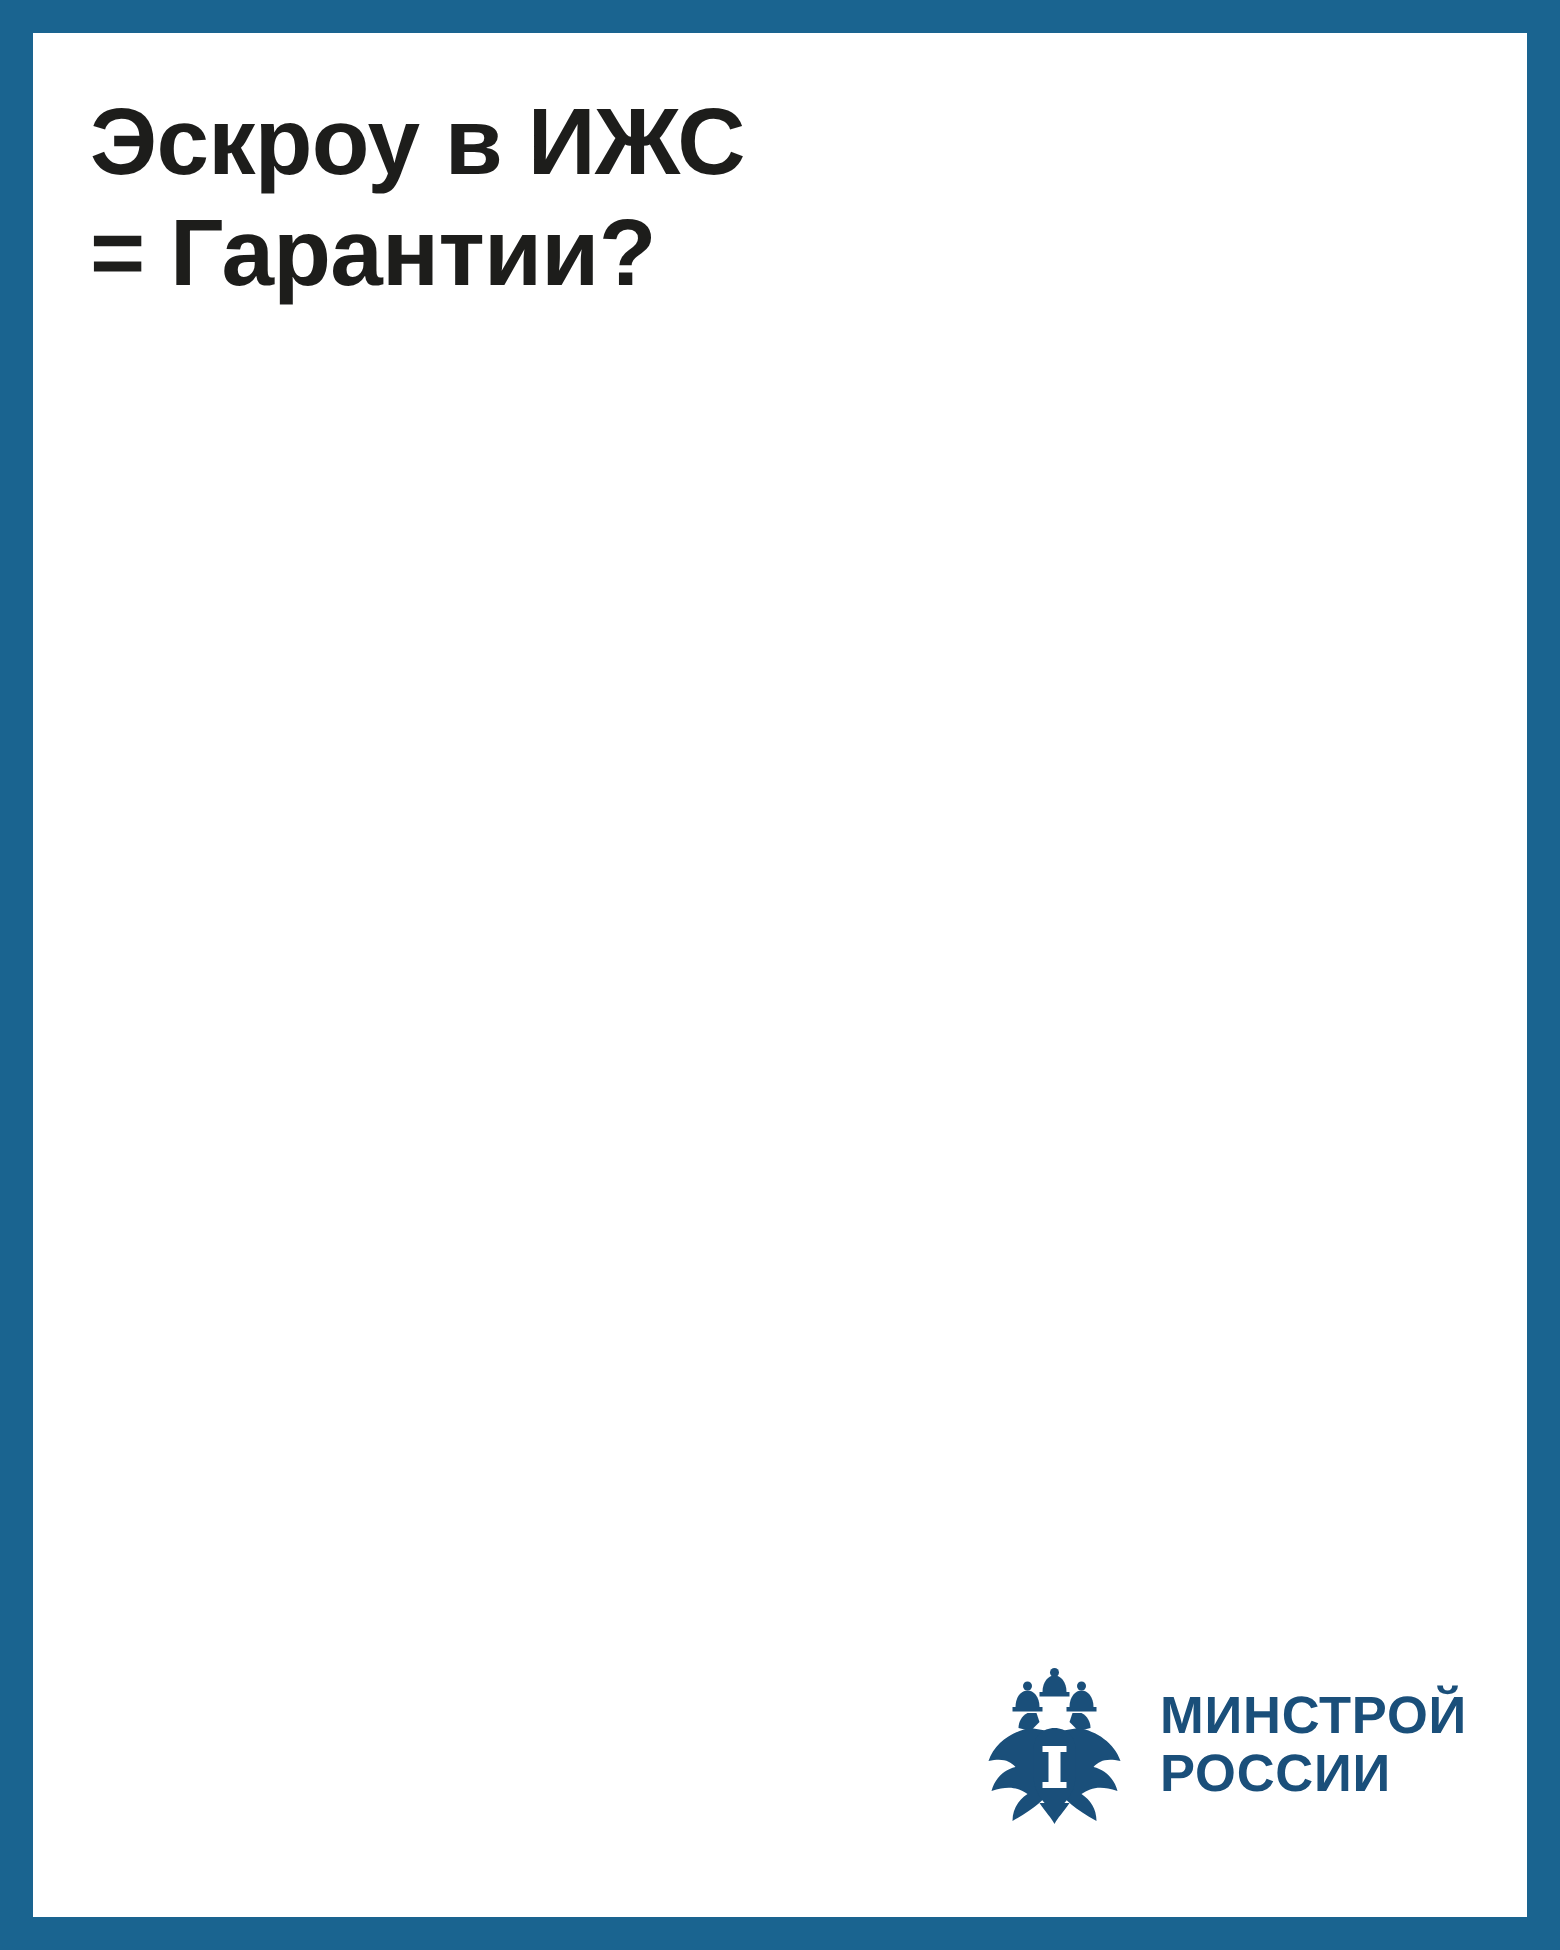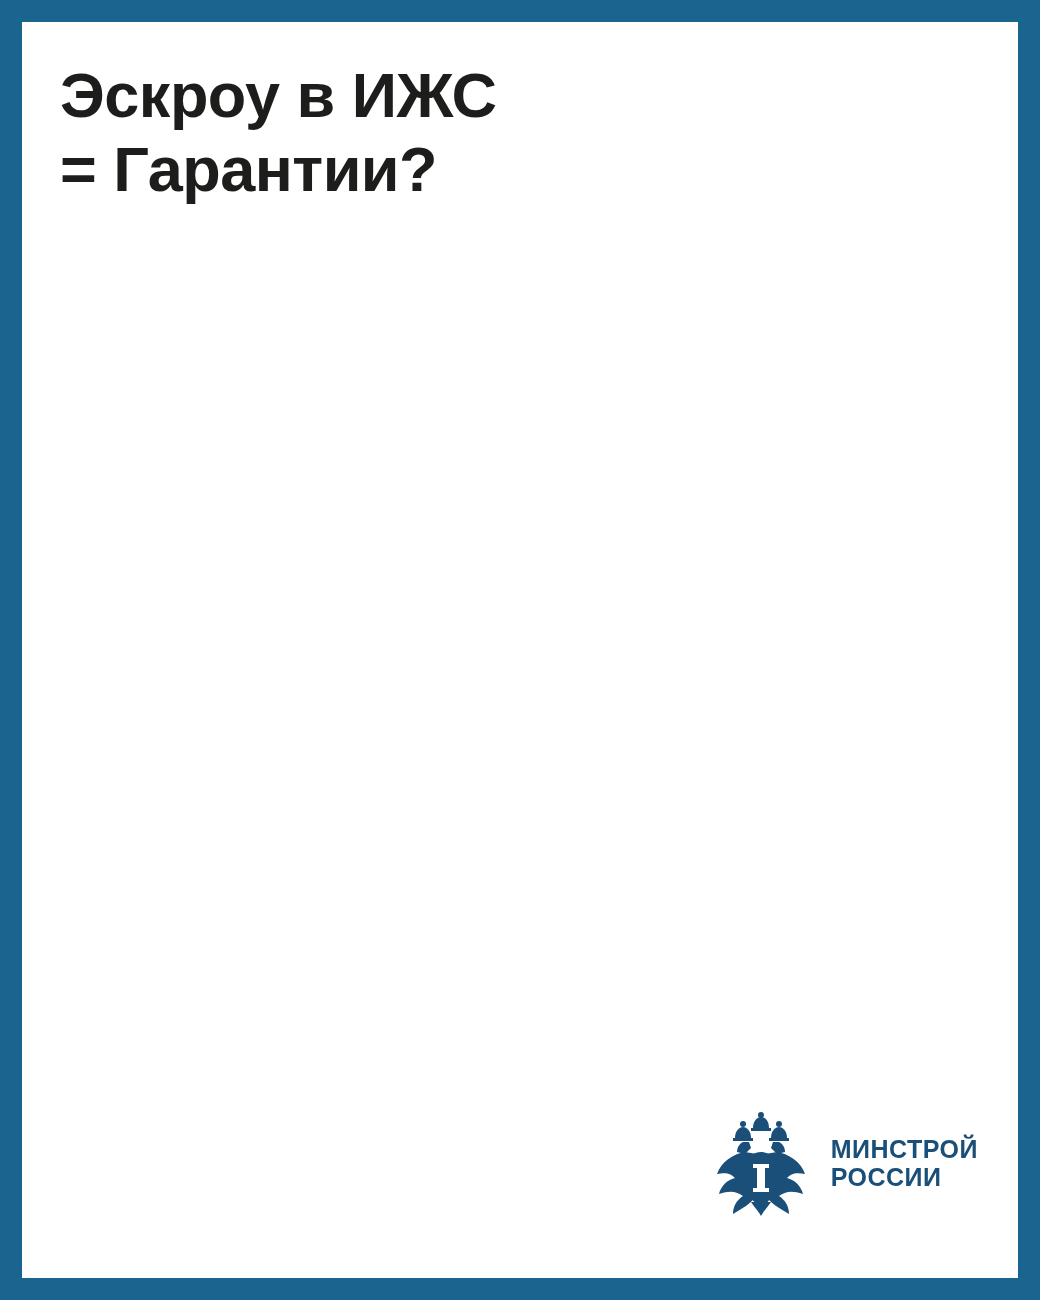--- a/index.html
+++ b/index.html
@@ -52,21 +52,21 @@
     display: flex;
     align-items: center;
     gap: 22px;
   }
   .emblem {
     width: 96px;
     height: 110px;
     display: block;
   }
   .brand {
-    font-size: 25px;
+    font-size: 35px;
     font-weight: bold;
     line-height: 1.12;
     color: #1a4f7a;
     letter-spacing: 0.5px;
     white-space: pre-line;
     text-align: left;
   }
 </style>
 </head>
 <body>

